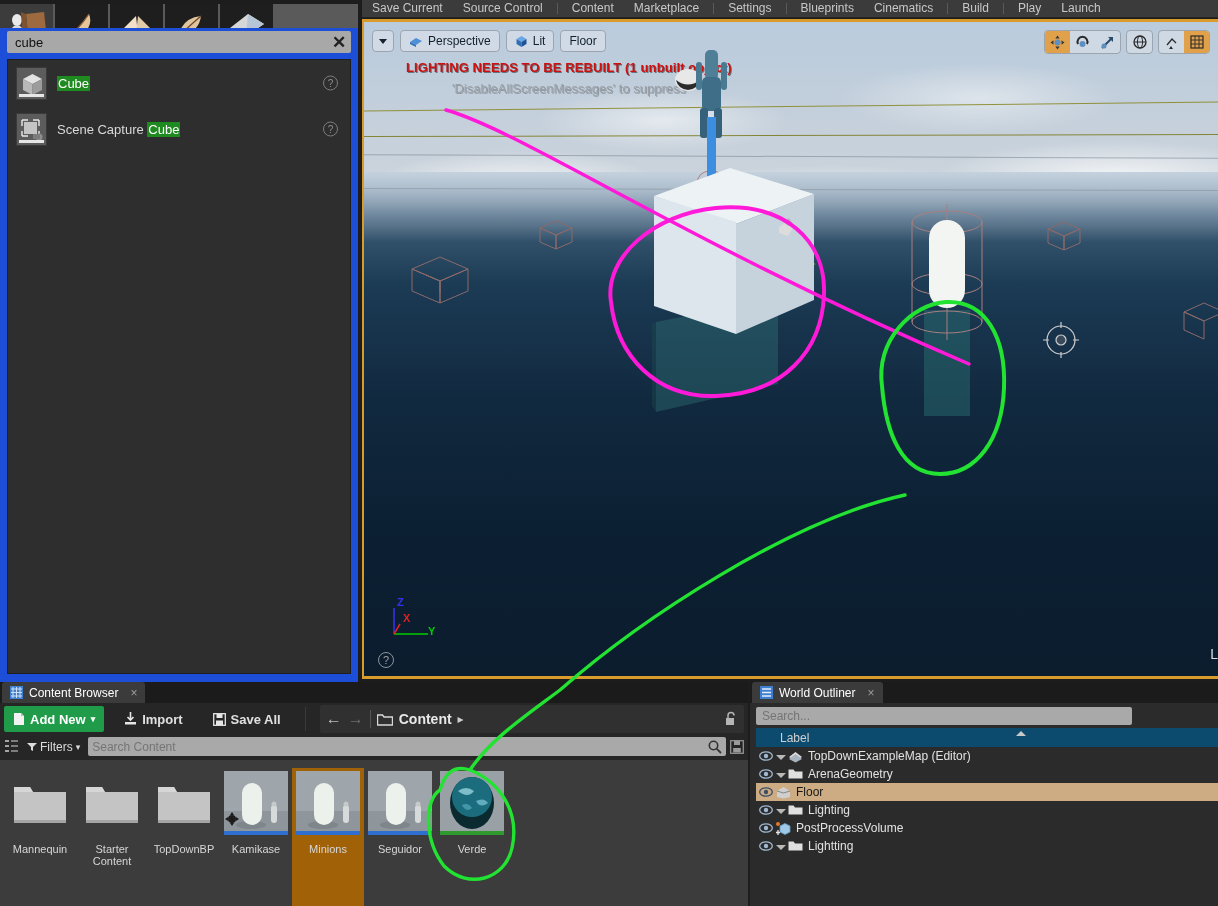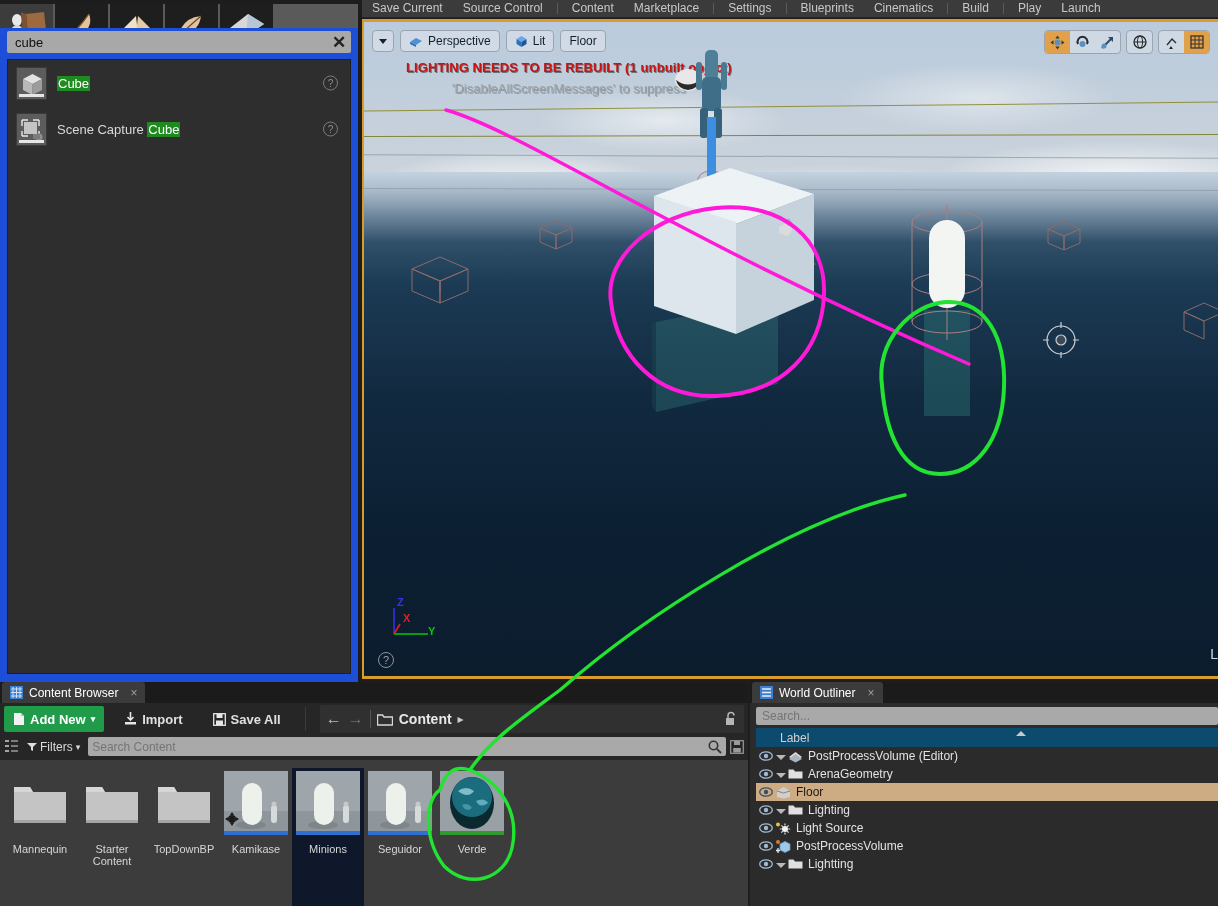--- a/index.html
+++ b/index.html
@@ -190,35 +190,35 @@
     font-size: 12px; color: #2a2a2a; font-family: "Liberation Sans", sans-serif;
   }
   .cb-assets {
     position: absolute; left: 0; top: 78px; width: 748px; height: 146px;
     background: #3c3c3c; display: flex; padding: 8px 4px 0 4px; gap: 0px;
   }
   .asset {
     width: 72px; display: flex; flex-direction: column; align-items: center;
     padding-top: 3px; position: relative;
   }
-  .asset.sel { background: #0f172a; }
+  .asset.sel { background: #a16207; }
   .asset-thumb { width: 64px; height: 64px; position: relative; overflow: hidden; }
   .asset-name { margin-top: 8px; font-size: 11px; color: #d6d6d6; text-align: center; line-height: 12px; width: 72px; }
   .bar-blue { position: absolute; left: 0; bottom: 0; width: 100%; height: 4px; background: #2f6fd0; }
   .bar-green { position: absolute; left: 0; bottom: 0; width: 100%; height: 4px; background: #2f9b2f; }
 
   
   .wo-panel { position: absolute; left: 750px; top: 682px; width: 468px; height: 224px; background: #2b2b2b; }
   .wo-tabbar { position: absolute; left: 0; top: 0; width: 468px; height: 21px; background: #1b1b1b; }
   .wo-tab {
     position: absolute; left: 2px; top: 0; height: 21px;
     background: #3b3b3b; display: flex; align-items: center; padding: 0 8px;
     border-top-left-radius: 3px; border-top-right-radius: 3px;
   }
-  .wo-search { position: absolute; left: 6px; top: 25px; width: 462px; height: 18px; background: #a9a9a9; border-radius: 2px; display: flex; align-items: center; padding: 0 6px; }
+  .wo-search { position: absolute; left: 6px; top: 25px; width: 376px; height: 18px; background: #a9a9a9; border-radius: 2px; display: flex; align-items: center; padding: 0 6px; }
   .wo-search input { flex: 1; border: none; outline: none; background: transparent; font-size: 12px; color: #333; font-family: "Liberation Sans", sans-serif; }
   .wo-header { position: absolute; left: 6px; top: 46px; width: 462px; height: 19px; background: #0c4a6e; display: flex; align-items: center; }
   .wo-hcol { color: #d0d0d0; font-size: 12px; margin-left: 24px; }
   .wo-sortcaret { position: absolute; left: 260px; top: 3px; width: 0; height: 0; border-left: 5px solid transparent; border-right: 5px solid transparent; border-bottom: 5px solid #c8c8c8; }
   .wo-rows { position: absolute; left: 6px; top: 65px; width: 462px; bottom: 0; overflow: hidden; }
   .wo-row { height: 18px; display: flex; align-items: center; position: relative; }
   .wo-row.sel { background: #cdac83; }
   .wo-eye { width: 20px; display: flex; justify-content: center; align-items: center; flex: 0 0 auto; }
   .wo-disc { width: 0; height: 0; border-top: 4px solid transparent; border-bottom: 4px solid transparent; border-left: 5px solid #b9b9b9; flex: 0 0 auto; margin-right: 2px; }
   .wo-disc.open { border-left: 5px solid transparent; border-right: 5px solid transparent; border-top: 5px solid #b9b9b9; border-bottom: none; margin-top: 2px; }
@@ -735,21 +735,21 @@
         <svg width="14" height="10" viewBox="0 0 14 10">
               <ellipse cx="7" cy="5" rx="6.3" ry="4.2" fill="none" stroke="#9fb8d0" stroke-width="1.3"></ellipse>
               <circle cx="7" cy="5" r="2.2" fill="#9fb8d0"></circle>
             </svg>
       </span>
       <span class="wo-disc open"></span>
       <svg width="15" height="13" viewBox="0 0 15 13">
         <path d="M1 7 L7.5 2 L14 7 L7.5 11 Z" fill="#dcdcdc"></path>
         <path d="M1 9 L7.5 4 L14 9 L7.5 12.5 Z" fill="#a8b4c0"></path>
       </svg>
-      <span class="wo-label">PostProcessVolume (Editor)</span>
+      <span class="wo-label">TopDownExampleMap (Editor)</span>
     </div>
 
     <div class="wo-row" style="padding-left:14px">
       <span class="wo-eye" style="margin-left:-14px">
         <svg width="14" height="10" viewBox="0 0 14 10">
               <ellipse cx="7" cy="5" rx="6.3" ry="4.2" fill="none" stroke="#9fb8d0" stroke-width="1.3"></ellipse>
               <circle cx="7" cy="5" r="2.2" fill="#9fb8d0"></circle>
             </svg>
       </span>
       <span class="wo-disc open"></span>
@@ -780,34 +780,20 @@
               <circle cx="7" cy="5" r="2.2" fill="#9fb8d0"></circle>
             </svg>
       </span>
       <span class="wo-disc open"></span>
       <svg width="15" height="12" viewBox="0 0 15 12">
         <path d="M0.5 1.5 h5 l1.5 2 h7.5 v7 h-14 z" fill="#e0e0e0"></path>
       </svg>
       <span class="wo-label">Lighting</span>
     </div>
 
-    <div class="wo-row" style="padding-left:34px">
-      <span class="wo-eye" style="margin-left:-34px">
-        <svg width="14" height="10" viewBox="0 0 14 10">
-              <ellipse cx="7" cy="5" rx="6.3" ry="4.2" fill="none" stroke="#9fb8d0" stroke-width="1.3"></ellipse>
-              <circle cx="7" cy="5" r="2.2" fill="#9fb8d0"></circle>
-            </svg>
-      </span>
-      <svg width="15" height="13" viewBox="0 0 15 13">
-        <circle cx="2" cy="2.5" r="2" fill="#e8c23a"></circle>
-        <circle cx="9" cy="7" r="3" fill="#f2f2f2"></circle>
-        <path d="M9 1.5 v2 M9 10.5 v2 M3.8 7 h2 M12.2 7 h2 M5.4 3.4 l1.4 1.4 M11.2 9.2 l1.4 1.4 M12.6 3.4 l-1.4 1.4 M5.4 10.6 l1.4 -1.4" stroke="#e0e0e0" stroke-width="1.2"></path>
-      </svg>
-      <span class="wo-label">Light Source</span>
-    </div>
 
     <div class="wo-row" style="padding-left:34px">
       <span class="wo-eye" style="margin-left:-34px">
         <svg width="14" height="10" viewBox="0 0 14 10">
               <ellipse cx="7" cy="5" rx="6.3" ry="4.2" fill="none" stroke="#9fb8d0" stroke-width="1.3"></ellipse>
               <circle cx="7" cy="5" r="2.2" fill="#9fb8d0"></circle>
             </svg>
       </span>
       <svg width="15" height="13" viewBox="0 0 15 13">
         <circle cx="2" cy="2" r="2" fill="#e07a2a"></circle>

